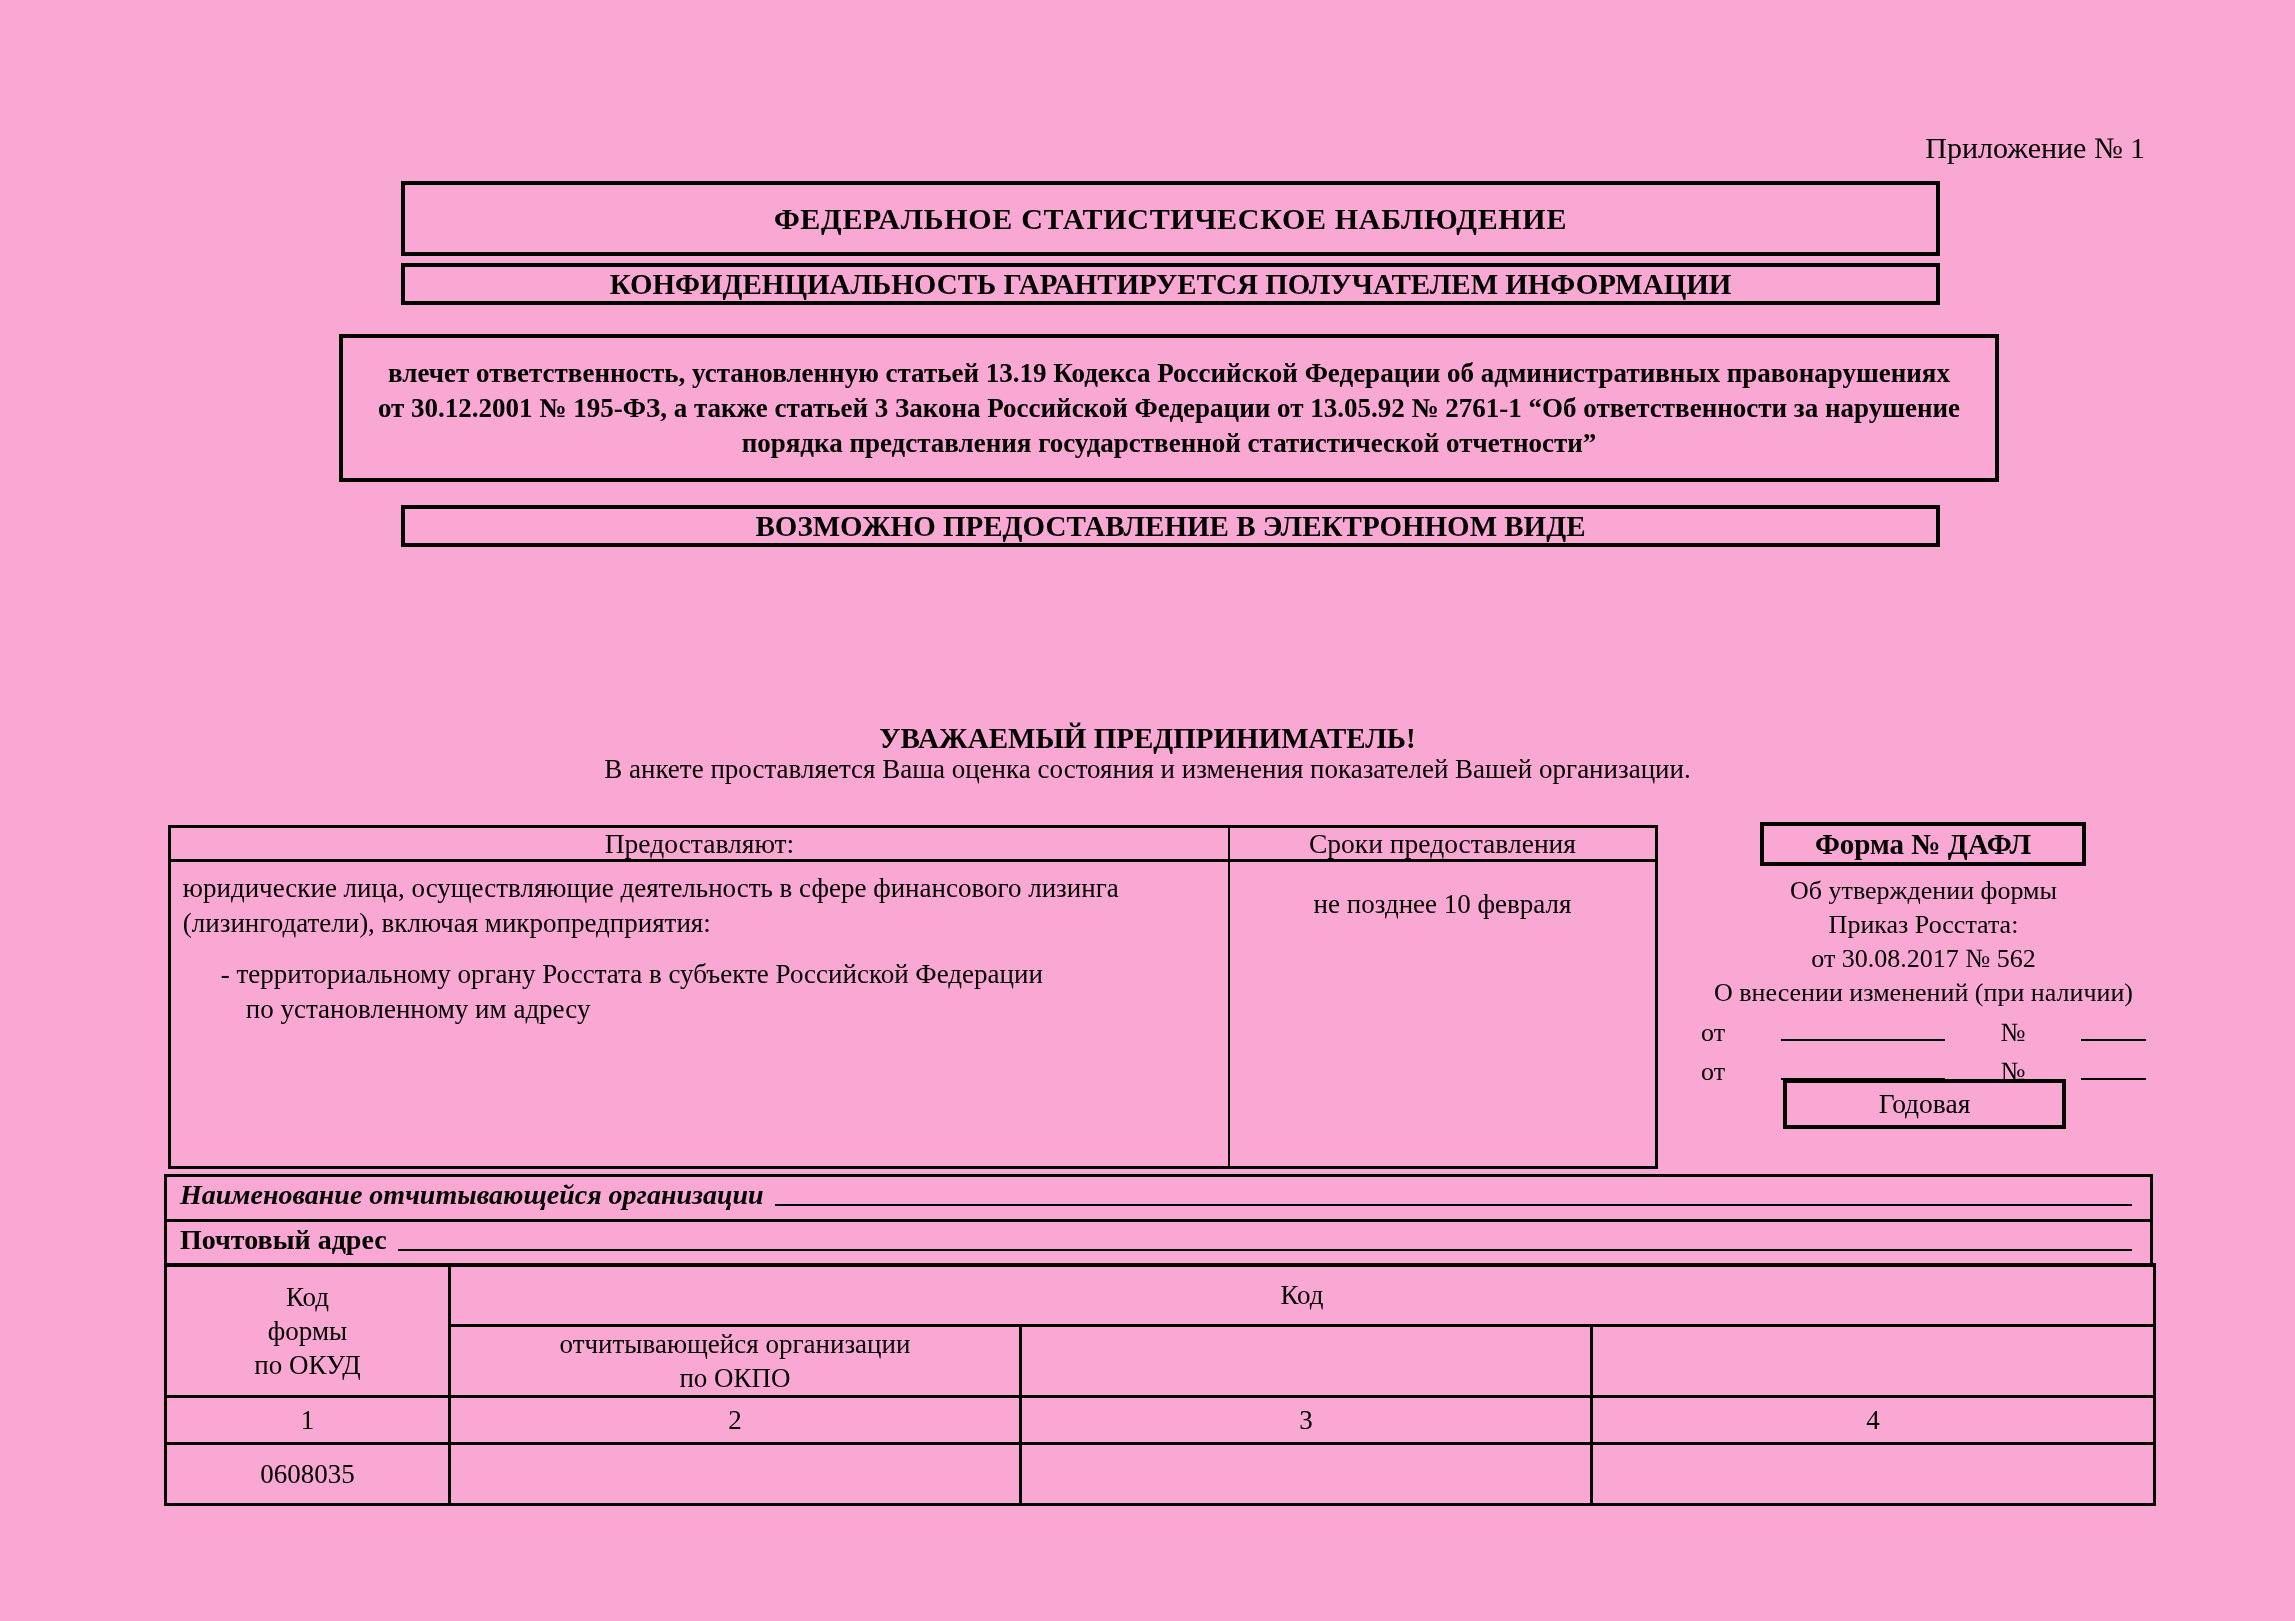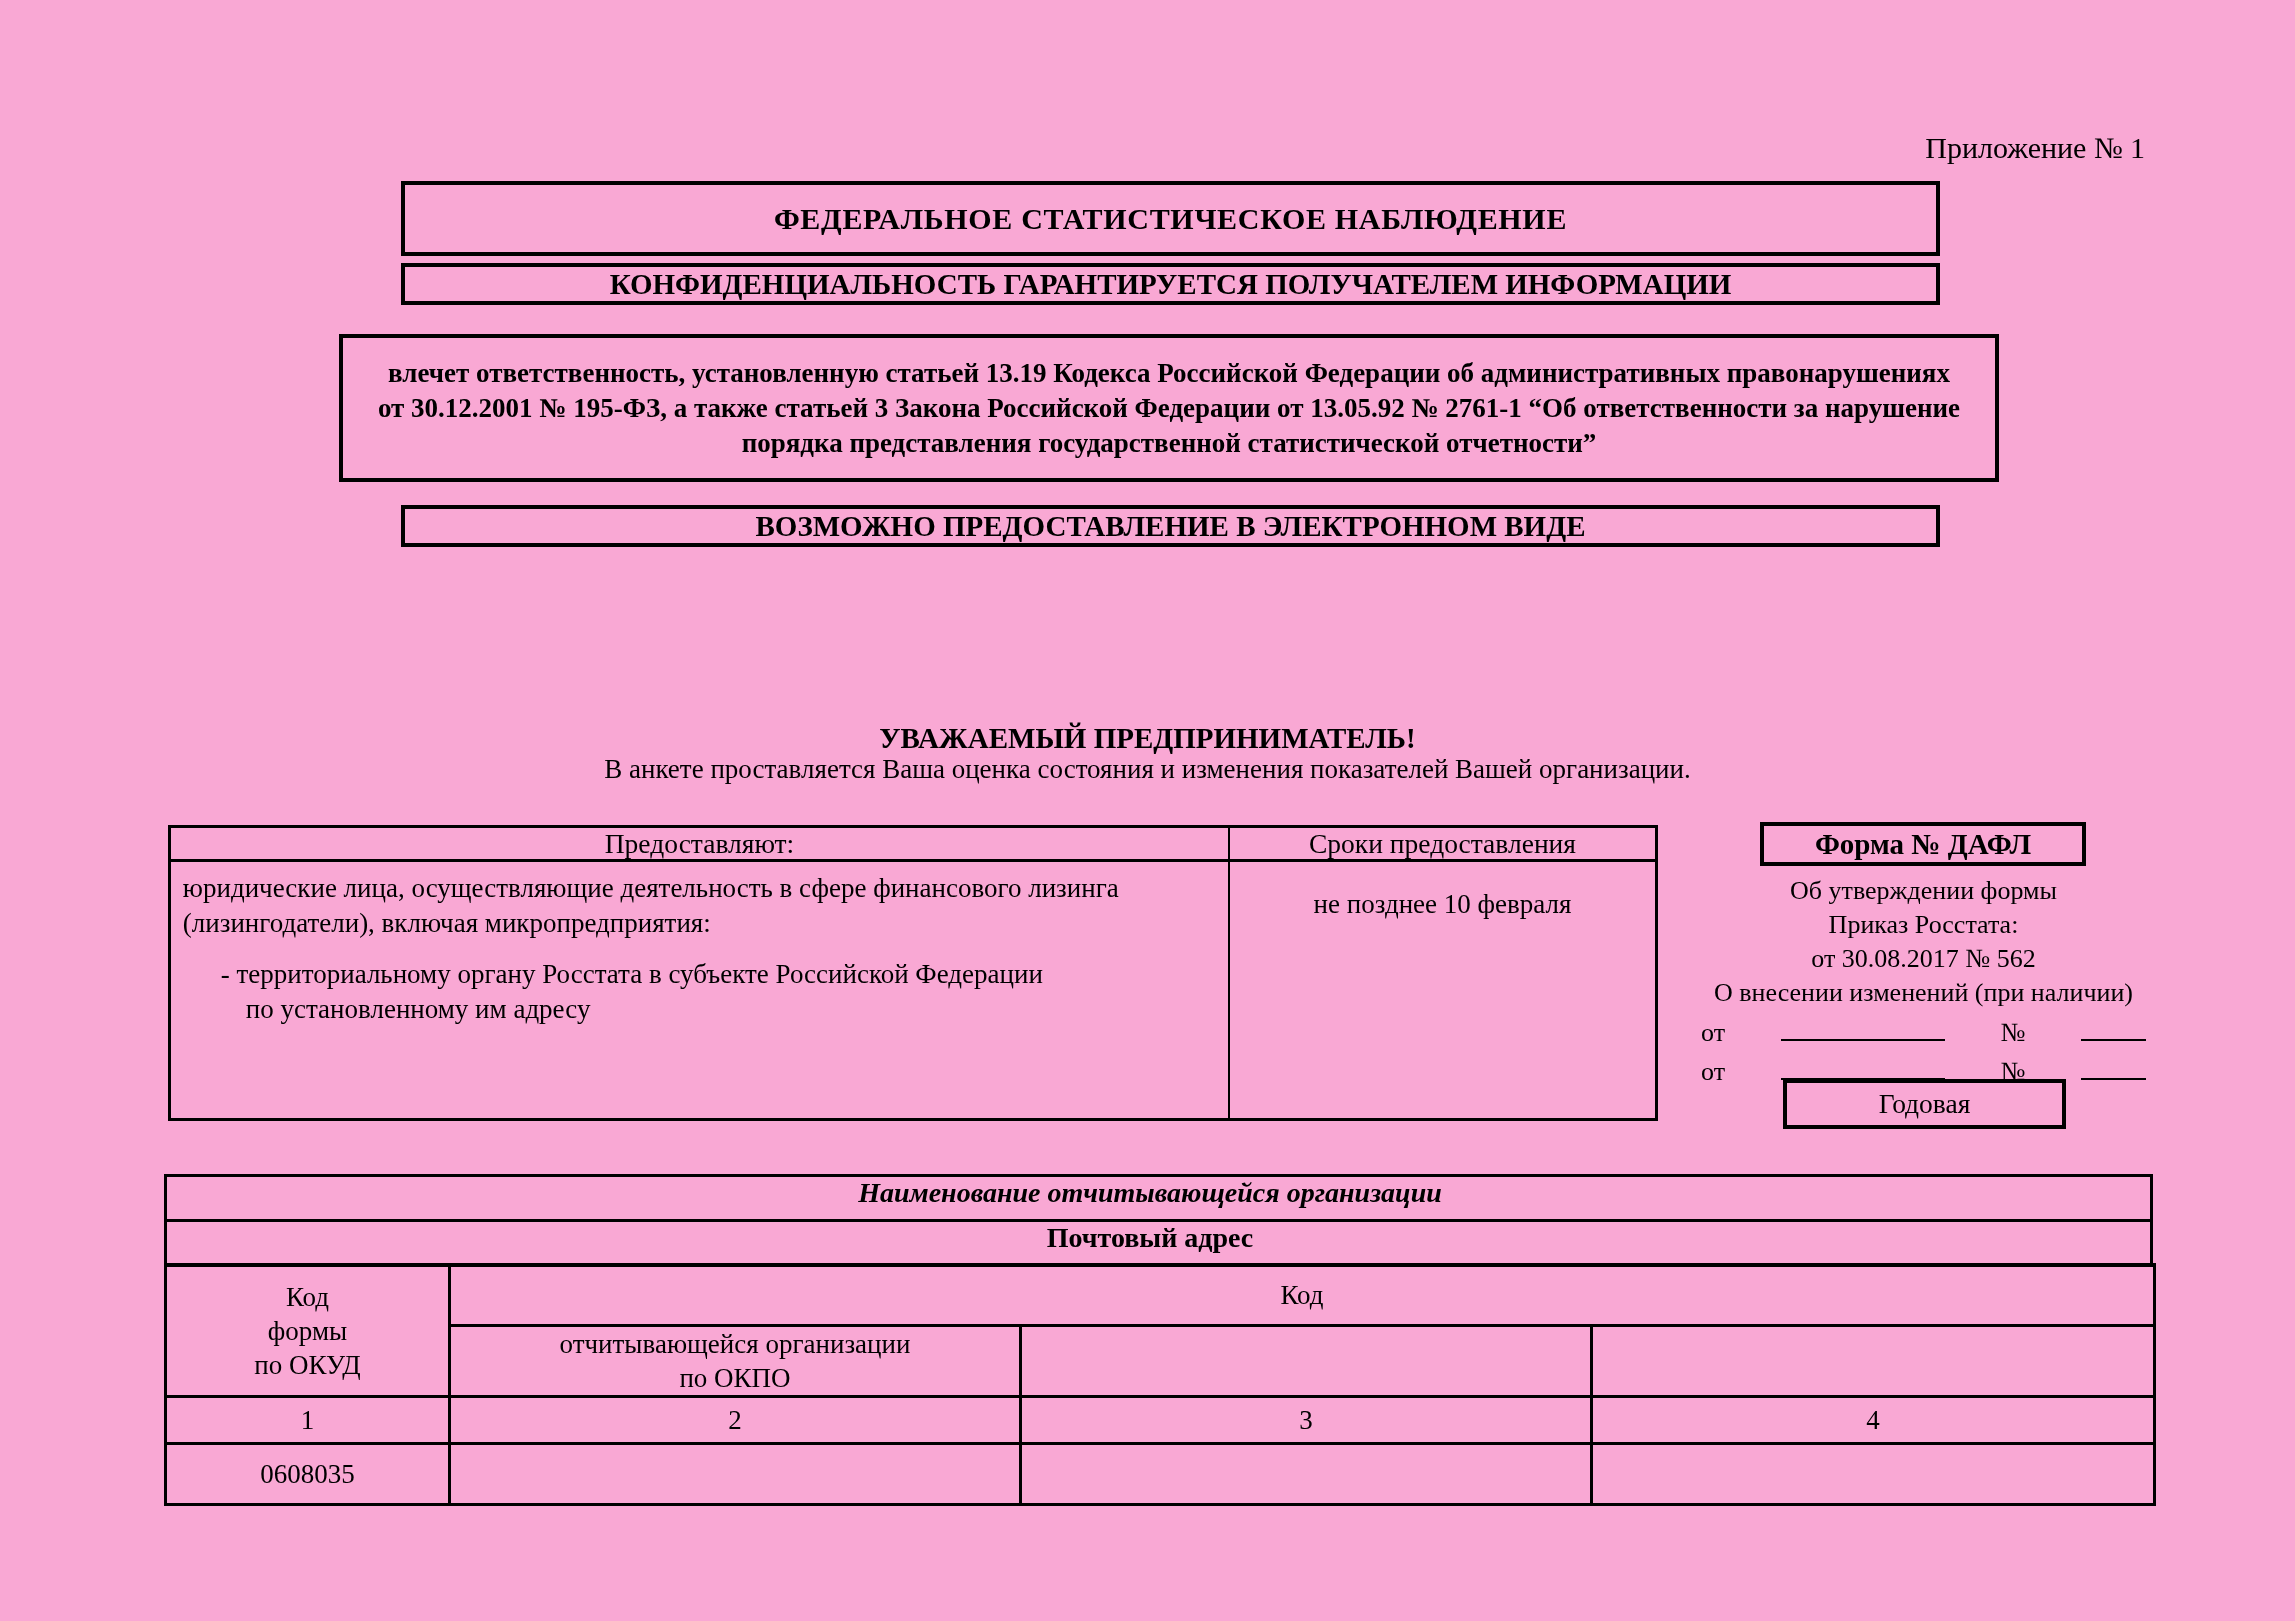--- a/index.html
+++ b/index.html
@@ -97,23 +97,22 @@
   .god-box {
     border: 4.6px solid #000;
     display: flex; align-items: center; justify-content: center;
     font-size: 27.5px;
   }
 
   
   .org-row {
     border: 3.3px solid #000;
     display: flex;
-    align-items: center;
+    align-items: flex-end;
     padding: 0 18.3px 7.9px 13px;
-    flex-direction: column;
   }
   .org-label { font-weight: 700; font-size: 28px; white-space: nowrap; padding-right: 11.8px; }
   .org-label.it { font-style: italic; }
   .org-fill { flex: 1 1 auto; border-bottom: 2.6px solid #000; height: 6.5px; margin-bottom: 5.2px; }
 
   
   table.ctable { border-collapse: collapse; table-layout: fixed; }
   table.ctable td {
     border: 3.3px solid #000;
     text-align: center;
@@ -145,21 +144,21 @@
   </div>
 
   <div class="abs bbox" style="left:401px; top:505px; width:1539px; height:42px;">
     <span class="banner-text-sm">ВОЗМОЖНО ПРЕДОСТАВЛЕНИЕ В ЭЛЕКТРОННОМ ВИДЕ</span>
   </div>
 
 
   <div class="abs center-row greet" style="top:722px;">УВАЖАЕМЫЙ ПРЕДПРИНИМАТЕЛЬ!</div>
   <div class="abs center-row greet-sub" style="top:754px;">В анкете проставляется Ваша оценка состояния и изменения показателей Вашей организации.</div>
 
-  <div class="abs ptable" style="left:168px; top:825px; width:1490px; height:296px;">
+  <div class="abs ptable" style="left:168px; top:825px; width:1490px; height:344px;">
     <div class="pt-h first">Предоставляют:</div>
     <div class="pt-h">Сроки предоставления</div>
     <div class="pt-body">
       <div class="pt-line">юридические лица, осуществляющие деятельность в сфере финансового лизинга</div>
       <div class="pt-line">(лизингодатели), включая микропредприятия:</div>
       <div class="pt-bullet1">- территориальному органу Росстата в субъекте Российской Федерации</div>
       <div class="pt-bullet2">по установленному им адресу</div>
     </div>
     <div class="pt-deadline">не позднее 10 февраля</div>
   </div>

